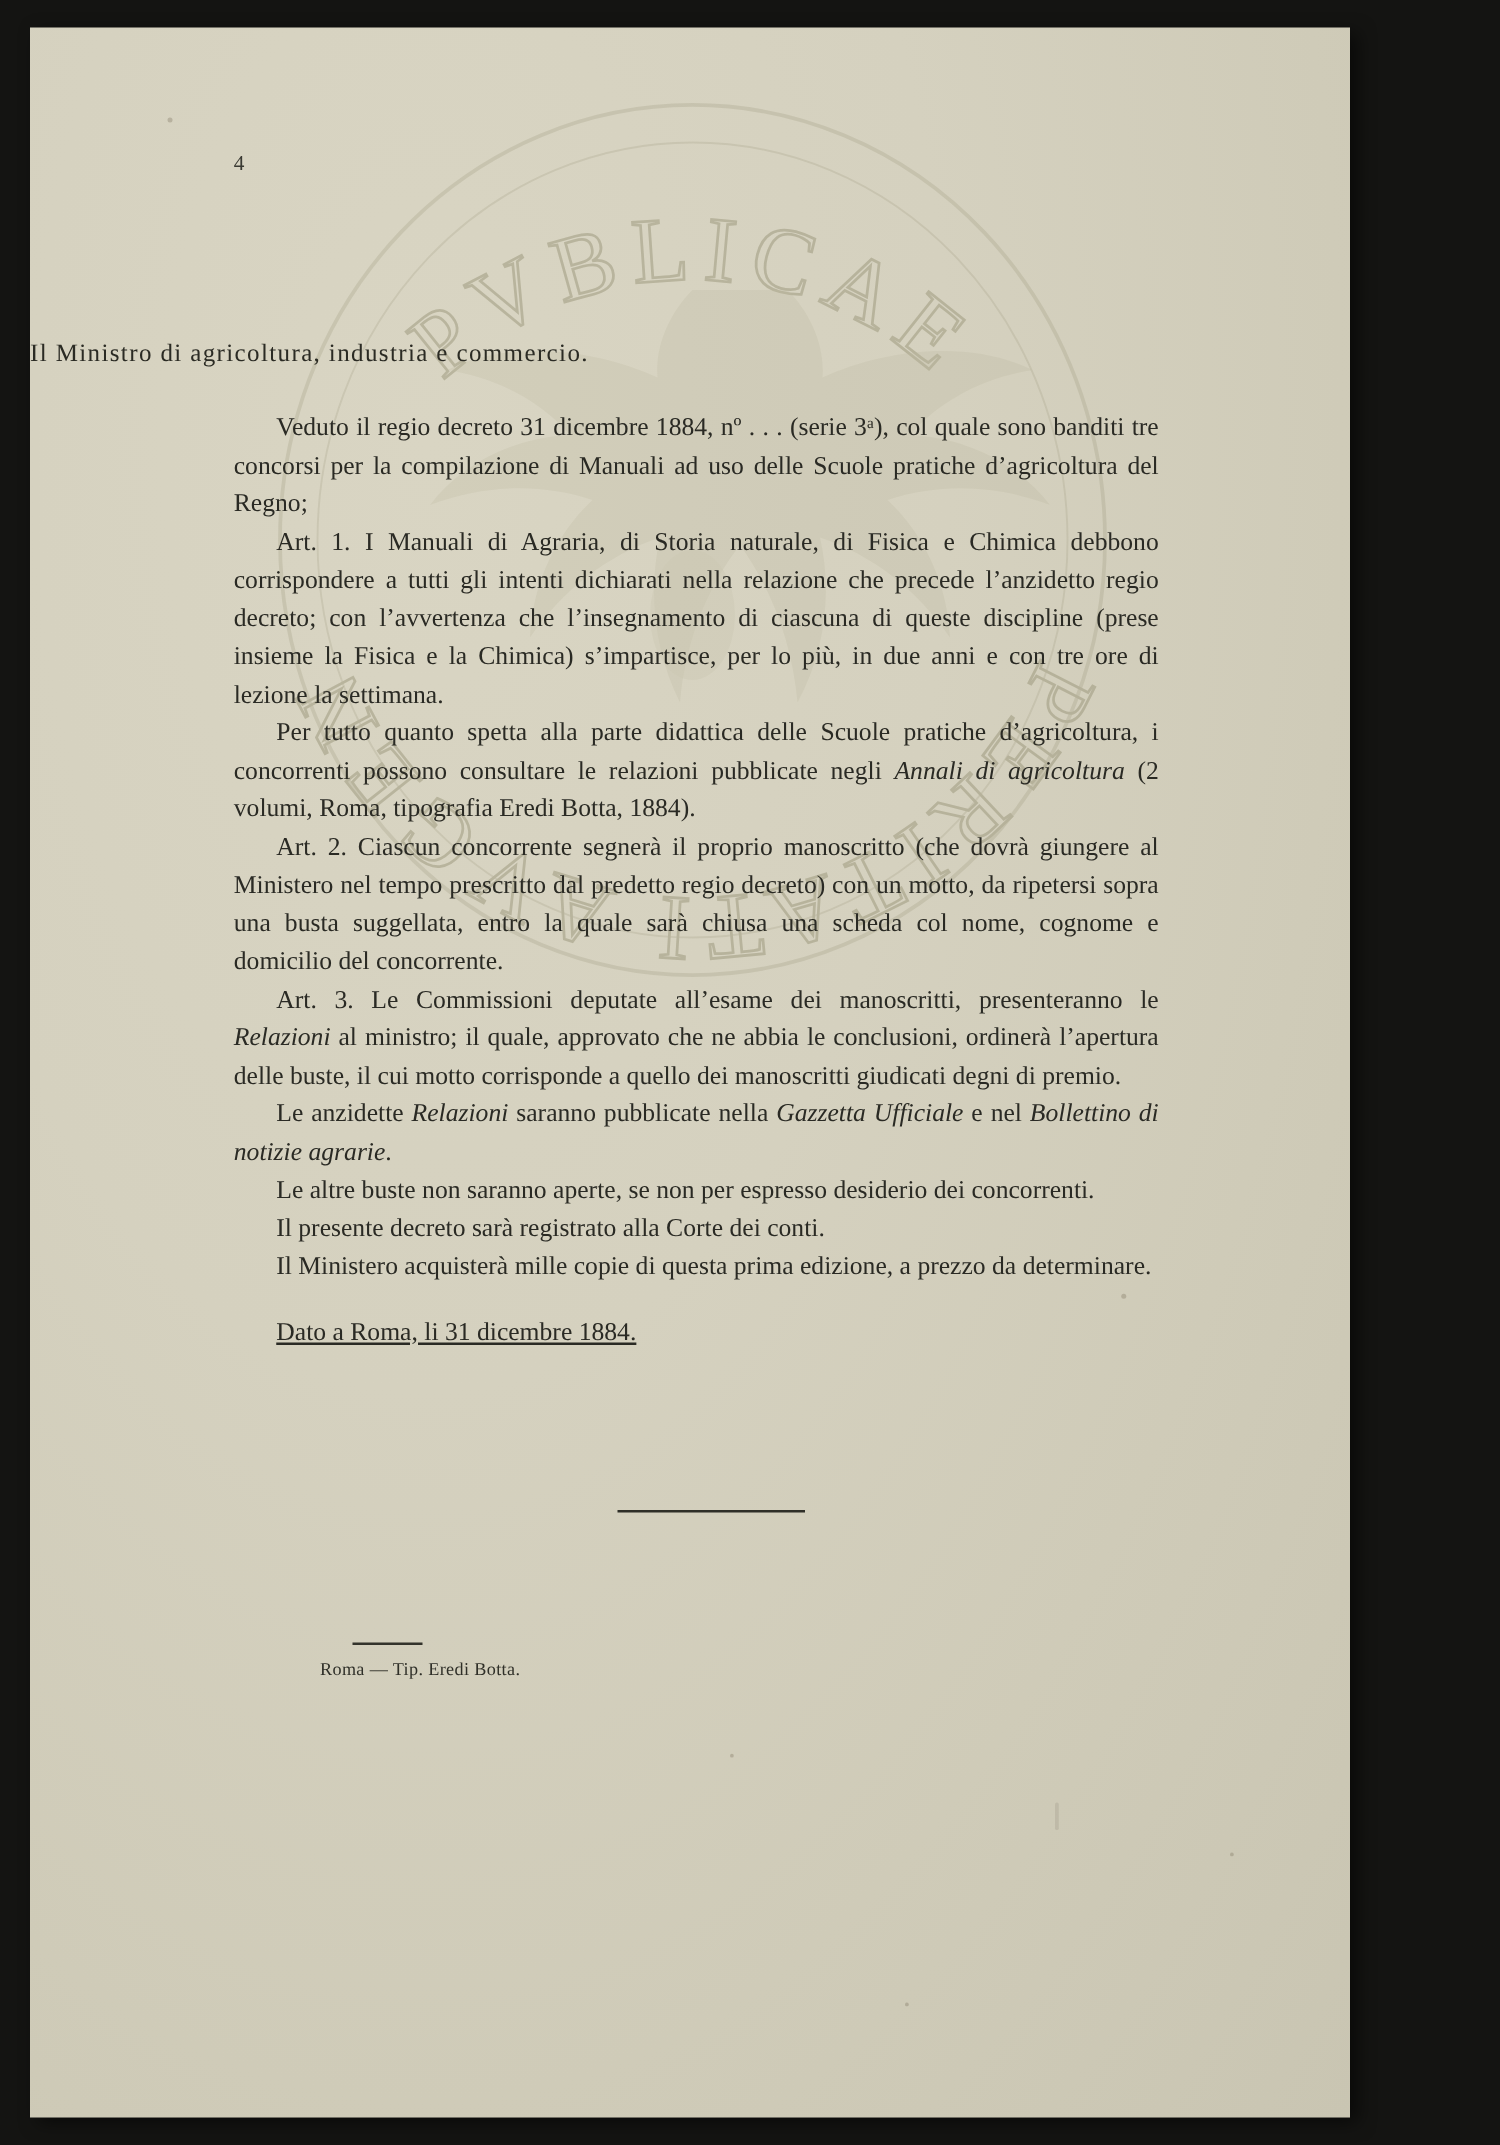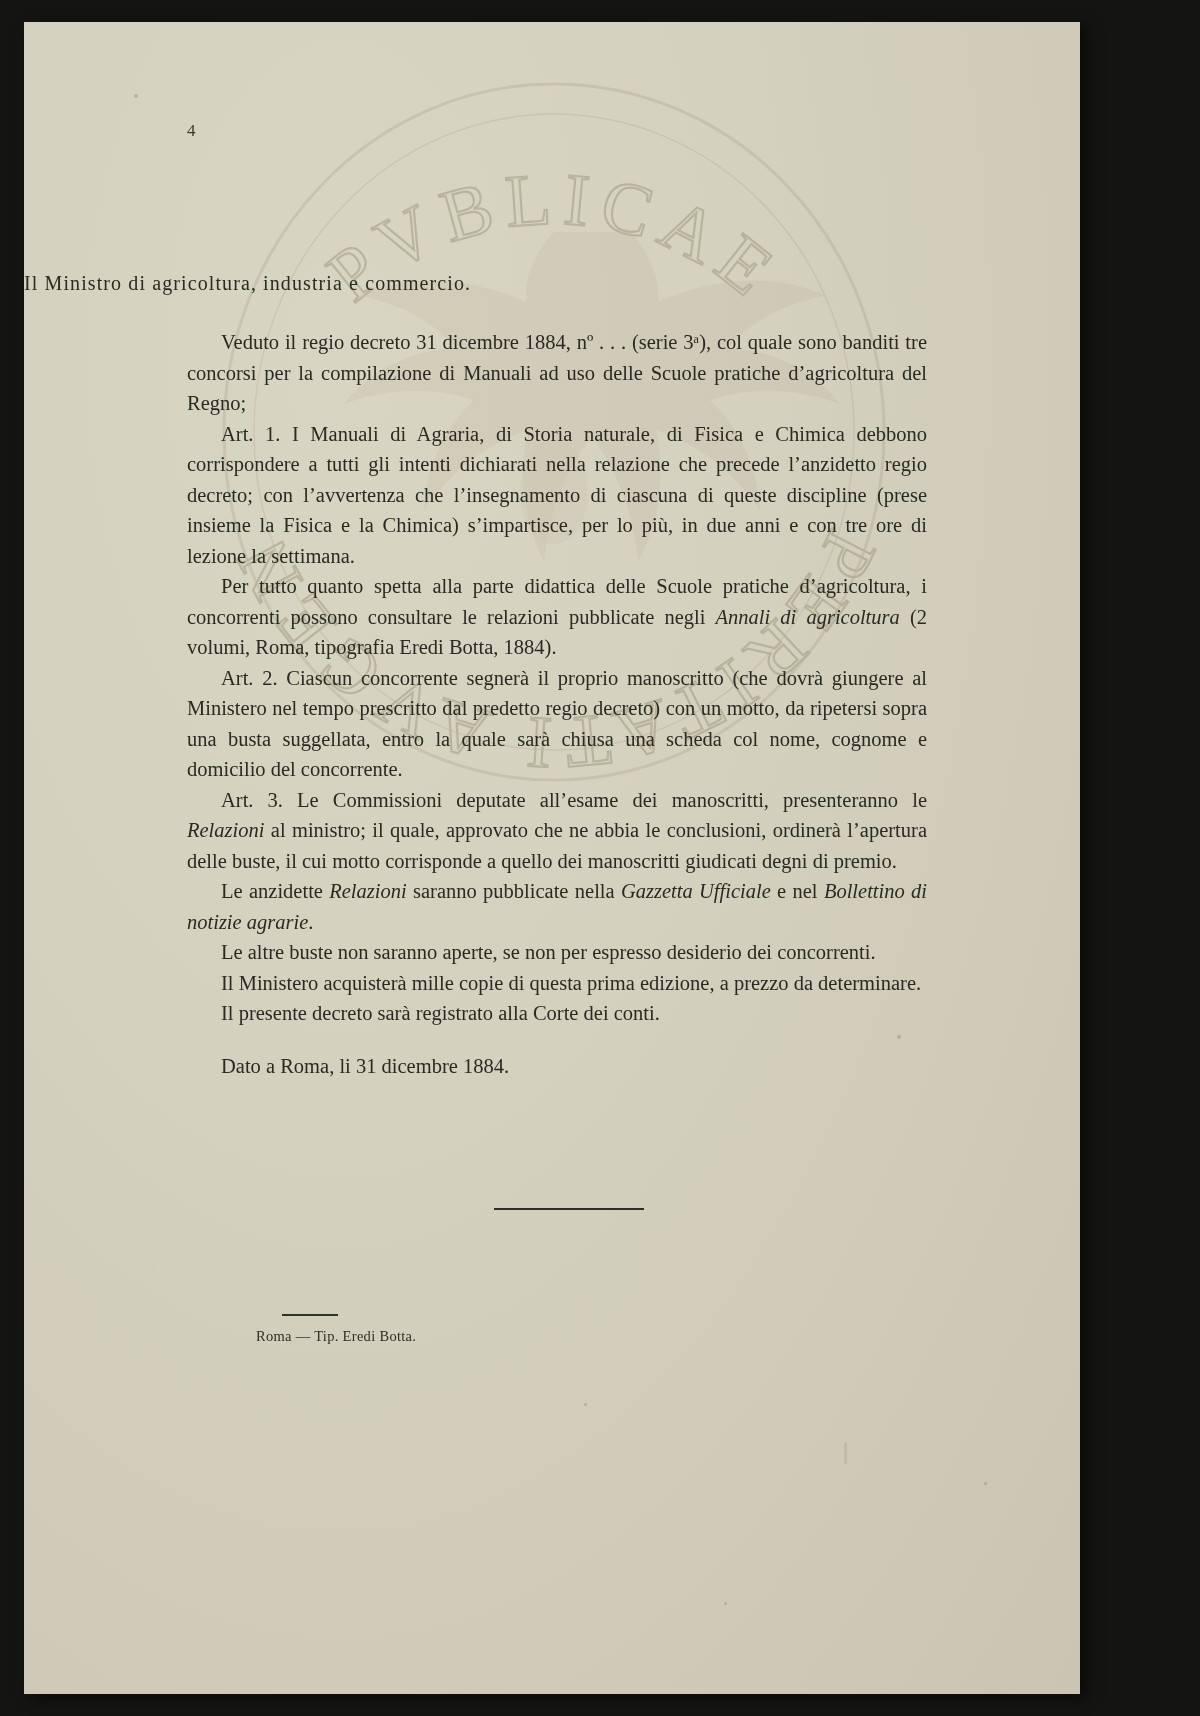--- a/index.html
+++ b/index.html
@@ -107,20 +107,21 @@
   }
   .center-line {
     text-align: center;
     text-indent: 0 !important;
     margin: 14px 0 14px 0 !important;
   }
   .it { font-style: italic; }
   .date-line {
     margin-top: 22px !important;
     text-indent: 34px;
+    text-decoration: underline;
   }
   .signature {
     margin-top: 26px !important;
     text-align: right;
     text-indent: 0 !important;
     padding-right: 30px;
   }
   .sig-caps { font-variant: small-caps; }
   .rule {
     position: absolute;
@@ -202,23 +203,23 @@
         <p>Art. 2. Ciascun concorrente segnerà il proprio manoscritto (che dovrà giungere al Ministero nel tempo prescritto dal predetto regio decreto) con un motto, da ripetersi sopra una busta suggellata, entro la quale sarà chiusa una scheda col nome, cognome e domicilio del concorrente.</p>
 
 
         <p><span>Art. 3. Le Commissioni deputate all’esame dei manoscritti, presenteranno le </span><span class="it">Relazioni</span><span> al ministro; il quale, approvato che ne abbia le conclusioni, ordinerà l’apertura delle buste, il cui motto corrisponde a quello dei manoscritti giudicati degni di premio.</span></p>
 
         <p><span>Le anzidette </span><span class="it">Relazioni</span><span> saranno pubblicate nella </span><span class="it">Gazzetta Ufficiale</span><span> e nel </span><span class="it">Bollettino di notizie agrarie</span><span>.</span></p>
 
         <p>Le altre buste non saranno aperte, se non per espresso desiderio dei concorrenti.</p>
 
 
+        <p>Il presente decreto sarà registrato alla Corte dei conti.</p>
+
         <p>Il Ministero acquisterà mille copie di questa prima edizione, a prezzo da determinare.</p>
-
-        <p>Il presente decreto sarà registrato alla Corte dei conti.</p>
 
         <p class="date-line">Dato a Roma, li 31 dicembre 1884.</p>
 
 
       </div>
 
       <div class="rule"></div>
       <div class="rule-small"></div>
       <div class="colophon">Roma — Tip. Eredi Botta.</div>
 

